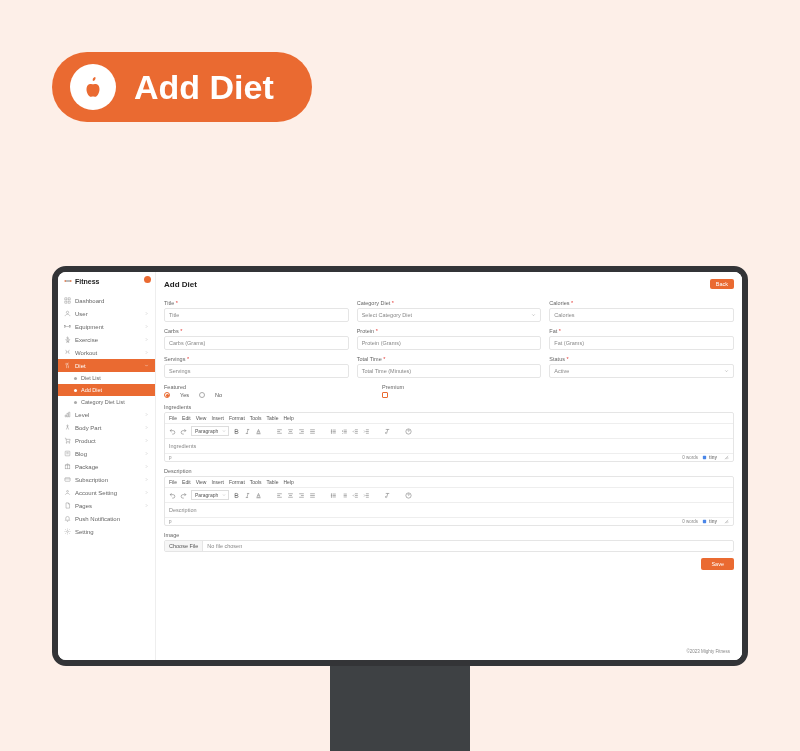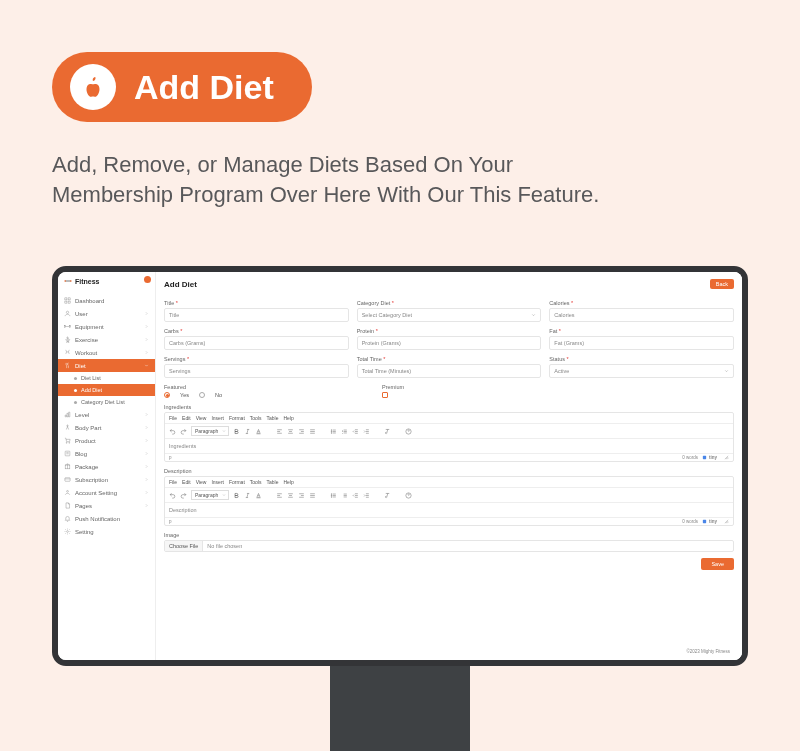--- a/index.html
+++ b/index.html
@@ -106,21 +106,20 @@
 
   <div class="hero">
     <div class="pill">
       <span class="circle">
         <svg viewBox="0 0 24 24">
             <path d="M12 6c1 0 2-.8 2.4-2 .4-1.2-.2-2-.2-2s-1.4.2-2.2 1.4C11.4 4.4 12 6 12 6zm5 4c-1.4-1.4-3-1.2-4-0.8-.6.2-1.4.2-2 0-1-.4-2.6-.6-4 .8-2.6 2.6-1.6 8.4 1.2 11 1 1 2 1 2.8.6.6-.2 1.4-.2 2 0 .8.4 1.8.4 2.8-.6 2.8-2.6 3.8-8.4 1.2-11z"></path>
           </svg>
       </span>
       <span class="title">Add Diet</span>
     </div>
-    <p class="tagline">Add, Remove, or Manage Diets Based On Your Membership Program Over Here With Our This Feature.</p>
   </div>
 
   <div class="monitor-wrap">
     <div class="stand"></div>
     <div class="monitor">
       <div class="app">
 
         <aside class="sidebar">
           <div class="brand">
             <span class="b-icon">

